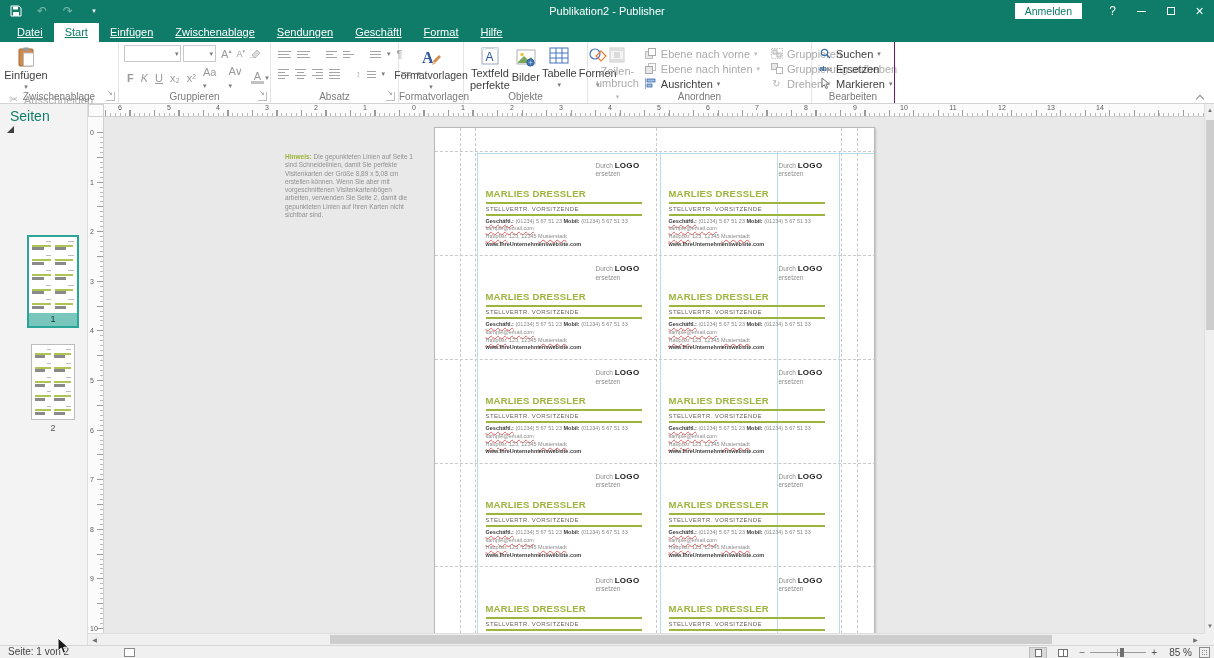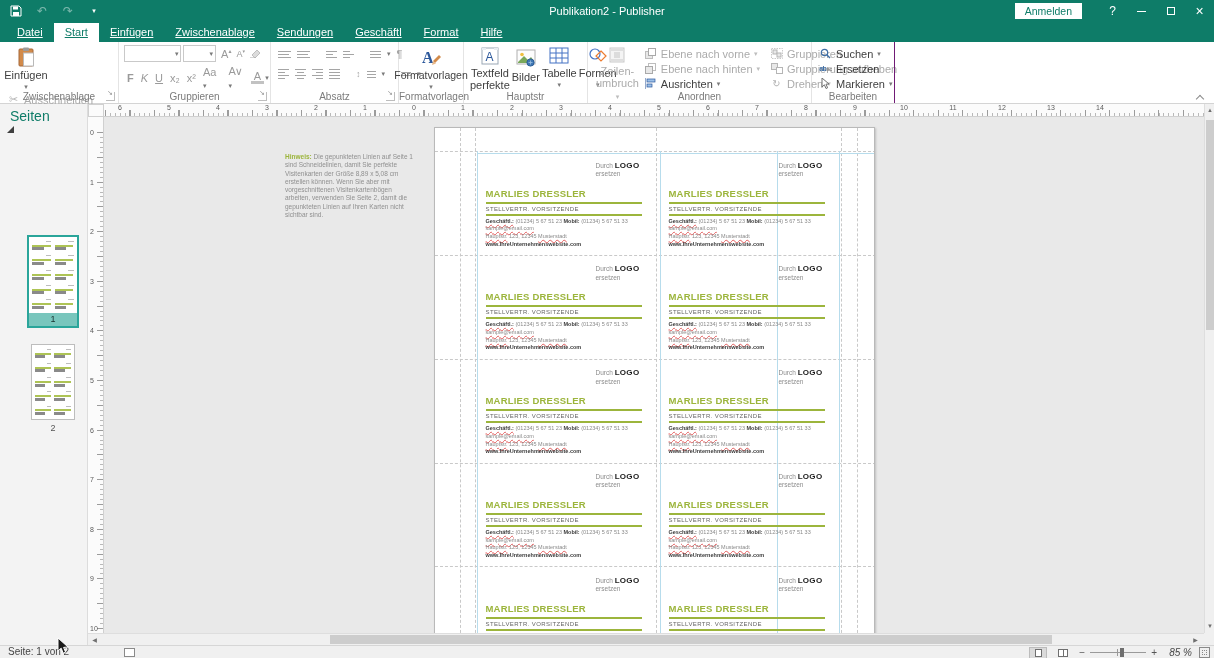--- a/index.html
+++ b/index.html
@@ -114,21 +114,21 @@
   .sb-objicon { position:absolute; left:124px; top:2px; width:11px; height:9px; border:1px solid #8a8a8a; background:linear-gradient(#fff,#fff) 2px 2px/5px 1px no-repeat, linear-gradient(#8a8a8a,#8a8a8a) 2px 2px/5px 1px no-repeat,#fff; }
   .sb-right { position:absolute; right:4px; top:0; height:13px; display:flex; align-items:center; gap:7px; }
   .viewbtn { width:18px; height:12px; display:flex; align-items:center; justify-content:center; }
   .viewbtn.pressed { background:#dadada; border:1px solid #bcbcbc; }
   .vb1 { width:7px; height:8px; border:1px solid #6f6f6f; background:#fff; }
   .vb2 { width:10px; height:8px; border:1px solid #6f6f6f; background:linear-gradient(to right,transparent 4px,#6f6f6f 4px,#6f6f6f 5px,transparent 5px),#fff; }
   .zoomctl { display:flex; align-items:center; gap:5px; color:#555; }
   .ztrack { position:relative; width:56px; height:1px; background:#9a9a9a; }
   .ztick { position:absolute; left:27px; top:-3px; width:1px; height:7px; background:#9a9a9a; }
   .zthumb { position:absolute; left:30px; top:-4px; width:4px; height:9px; background:#6f6f6f; }
-  .zpct { min-width:28px; text-align:right;font-style:italic; }
+  .zpct { min-width:28px; text-align:right; }
   .fitbtn { width:11px; height:11px; border:1px solid #8a8a8a; position:relative; }
   .fitbtn::after { content:""; position:absolute; inset:2px; border:1px dotted #8a8a8a; }
 
   .chevron-up { position:absolute; right:10px; bottom:3px; width:7px; height:7px; }
   .chevron-up::before { content:""; position:absolute; left:0; top:3px; width:5px; height:5px; border-left:1px solid #8a8a8a; border-top:1px solid #8a8a8a; transform:rotate(45deg); }
 
   
   .cursor { position:absolute; left:57px; top:638px; z-index:99; }
 </style>
 </head>
@@ -377,21 +377,21 @@
           <span class="bicon">
               <svg width="20" height="18" viewBox="0 0 20 18">
                 <circle cx="7" cy="7" r="5" fill="none" stroke="#4472c4" stroke-width="1.2"></circle>
                 <path d="M13 4 L18 9 L13 14 L8 9 Z" fill="none" stroke="#ed7d31" stroke-width="1.2"></path>
               </svg>
             </span>
           <span>Formen</span>
           <span class="caret">▾</span>
         </div>
       </div>
-      <div class="glabel">Hauptstr</div>
+      <div class="glabel">Objekte</div>
     </div>
 
     <div class="rgroup" style="width:224px">
       <div class="row" style="align-items:flex-start;">
         <div class="rb-big disabled" style="padding:2px 3px">
           <span class="bicon">
               <svg width="16" height="16" viewBox="0 0 16 16">
                 <rect x="1" y="1" width="14" height="14" fill="#f4f4f4" stroke="#c9c9c9"></rect>
                 <rect x="5" y="5" width="6" height="6" fill="#dcdcdc"></rect>
                 <path d="M2 3 h12 M2 13 h12" stroke="#c9c9c9"></path>

